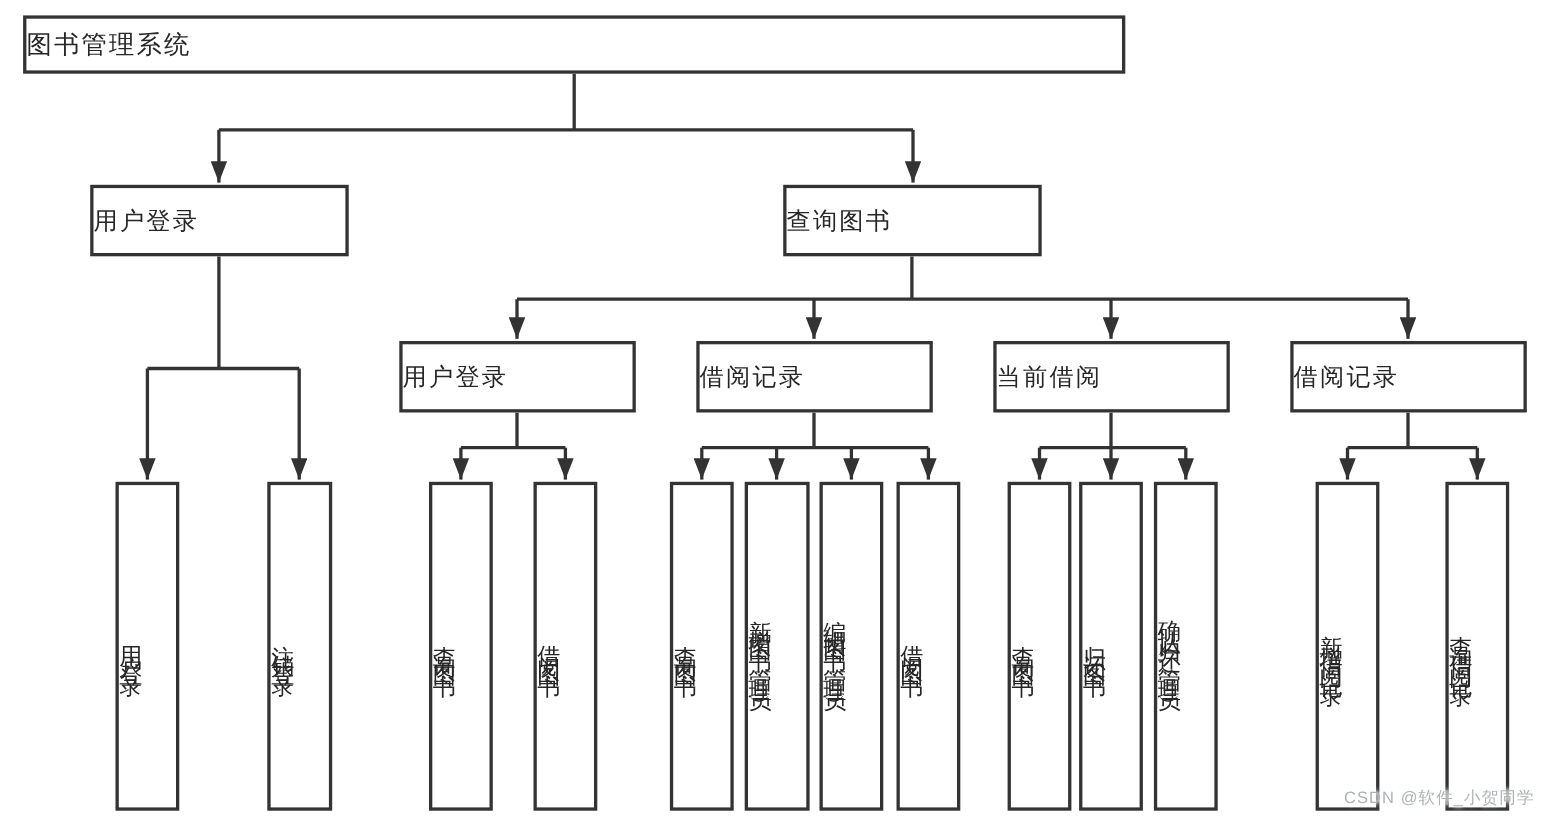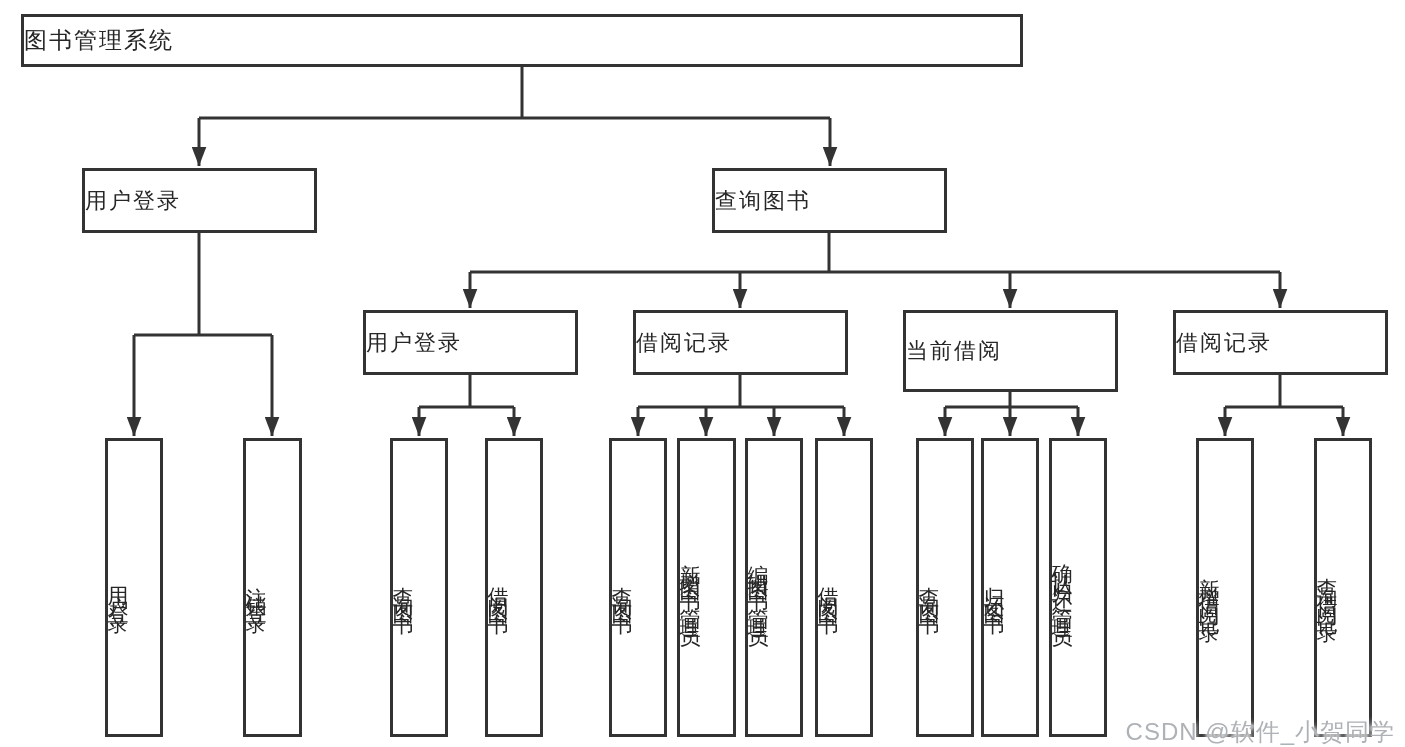--- a/index.html
+++ b/index.html
@@ -17,21 +17,21 @@
   #wires marker path{fill:var(--line);stroke:none;}
   .box{position:absolute;box-sizing:border-box;border:3px solid var(--line);
        background:#fff;display:flex;align-items:center;justify-content:flex-start;
        color:var(--node_text);z-index:1;}
   .h{font-size:22px;letter-spacing:2px;white-space:nowrap;}
   .root-box{font-size:23px;}
   .v{font-size:21px;}
   .v span{writing-mode:vertical-rl;text-orientation:mixed;letter-spacing:9px;
           line-height:1;display:block;}
   .watermark{position:absolute;right:10px;top:716px;z-index:5;
-             font-size:24px;letter-spacing:1px;color:var(--watermark);
+             font-size:15px;letter-spacing:1px;color:var(--watermark);
              text-shadow:0 0 3px #fff,0 0 5px #fff,0 0 7px #fff;
              white-space:nowrap;}
 </style>
 </head>
 <body>
 
 <div id="stage">
 
   <svg id="wires" width="1405" height="747" viewBox="0 0 1405 747">
     <defs>
@@ -86,21 +86,21 @@
   <div class="box h" style="left:712px;top:168px;width:235px;height:65px">
     <span>查询图书</span>
   </div>
 
   <div class="box h" style="left:363px;top:310px;width:215px;height:65px">
     <span>用户登录</span>
   </div>
   <div class="box h" style="left:633px;top:310px;width:215px;height:65px">
     <span>借阅记录</span>
   </div>
-  <div class="box h" style="left:903px;top:310px;width:215px;height:82px">
+  <div class="box h" style="left:903px;top:310px;width:215px;height:65px">
     <span>当前借阅</span>
   </div>
   <div class="box h" style="left:1173px;top:310px;width:215px;height:65px">
     <span>借阅记录</span>
   </div>
 
   <div class="box v" style="left:105px;top:438px;width:58px;height:299px">
     <span>用户登录</span>
   </div>
   <div class="box v" style="left:243px;top:438px;width:59px;height:299px">

